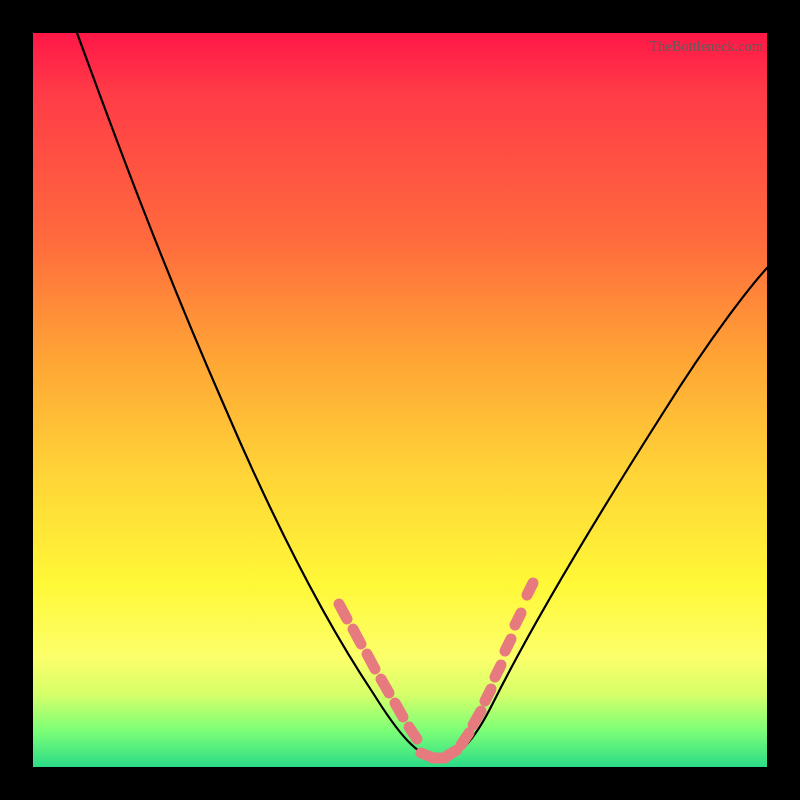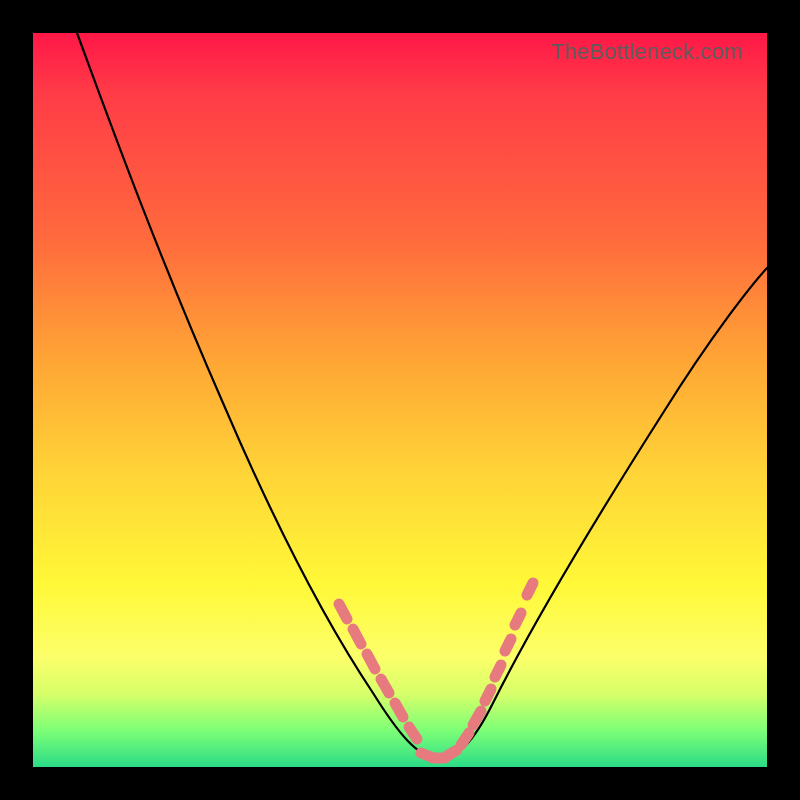--- a/index.html
+++ b/index.html
@@ -34,26 +34,27 @@
       #fff837 75%,
       #fcff6a 85%,
       #d7ff69 90%,
       #7dff77 95%,
       #2bdc87 100%
     );
   }
   .watermark {
     position: absolute;
     top: 6px;
-    right: 24px;
+    right: 4px;
     color: #5c5c5c;
-    font-size: 22px;
+    font-size: 14px;
     font-weight: 500;
     letter-spacing: 0.2px;
     user-select: none;
+    font-family: Liberation Serif, serif;
   }
   svg.curve {
     position: absolute;
     left: 0;
     top: 0;
     width: 734px;
     height: 734px;
     overflow: visible;
   }
   .curve-path {

